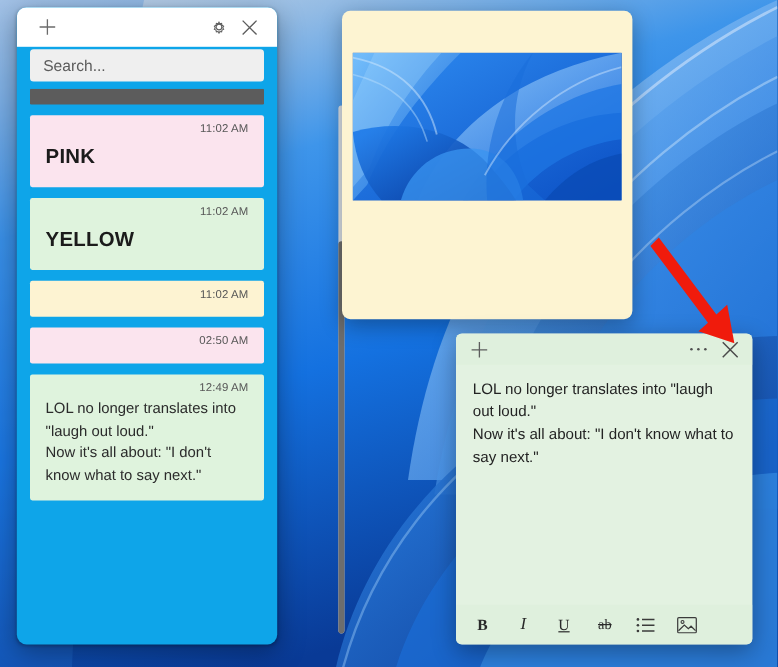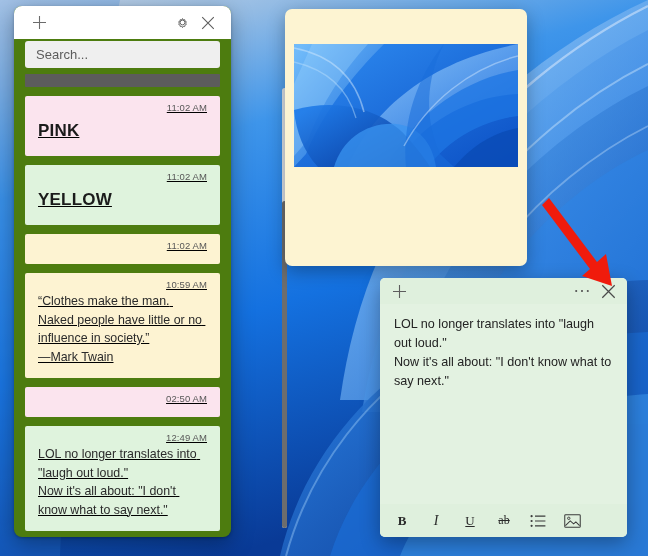--- a/index.html
+++ b/index.html
@@ -22,21 +22,21 @@
     overflow: hidden;
     background: linear-gradient(160deg, #c3d2e4 0%, #9fc0e2 10%, #3b92e8 34%, #1571e0 60%, #0b53c4 85%, #0a3f9e 100%);
   }
   #desktop svg { position: absolute; inset: 0; width: 100%; height: 100%; display: block; }
 
   
   #notes-panel {
     position: absolute;
     left: 14px; top: 6px;
     width: 217px; height: 531px;
-    background: #4d7c0f;
+    background: #0ea5e9;
     border-radius: 8px;
     box-shadow: 0 6px 22px rgba(0,0,0,0.34), 0 1px 3px rgba(0,0,0,0.25);
     overflow: hidden;
     display: flex;
     flex-direction: column;
   }
   .panel-header {
     height: 33px;
     flex: 0 0 auto;
     display: flex;
@@ -82,21 +82,20 @@
     overflow: hidden;
     padding: 0 11px 0 11px;
     position: relative;
   }
   .note-card {
     border-radius: 2px;
     margin-bottom: 9px;
     padding: 6px 13px 12px 13px;
     position: relative;
     cursor: pointer;
-    text-decoration: underline;
   }
   .note-time {
     text-align: right;
     font-size: 9.5px;
     color: #575757;
     letter-spacing: 0.1px;
     height: 12px;
     line-height: 12px;
   }
   .note-title {
@@ -306,25 +305,20 @@
   <div class="note-card" style="background: rgb(251, 228, 238);">
         <div class="note-time">11:02 AM</div>
         <div class="note-title">PINK</div>
       </div>
       <div class="note-card" style="background: rgb(223, 243, 221);">
         <div class="note-time">11:02 AM</div>
         <div class="note-title">YELLOW</div>
       </div>
       <div class="note-card" style="background: rgb(253, 243, 210);">
         <div class="note-time">11:02 AM</div>
-      </div>
-      <div class="note-card" style="background: rgb(253, 243, 210);">
-        <div class="note-time">10:59 AM</div>
-        <div class="note-body">“Clothes make the man. Naked people have little or no influence in society.”
-—Mark Twain</div>
       </div>
       <div class="note-card" style="background: rgb(251, 228, 238);">
         <div class="note-time">02:50 AM</div>
       </div>
       <div class="note-card" style="background: rgb(223, 243, 221);">
         <div class="note-time">12:49 AM</div>
         <div class="note-body">LOL no longer translates into "laugh out loud."
 Now it's all about: "I don't know what to say next."</div>
       </div>
     </div>

